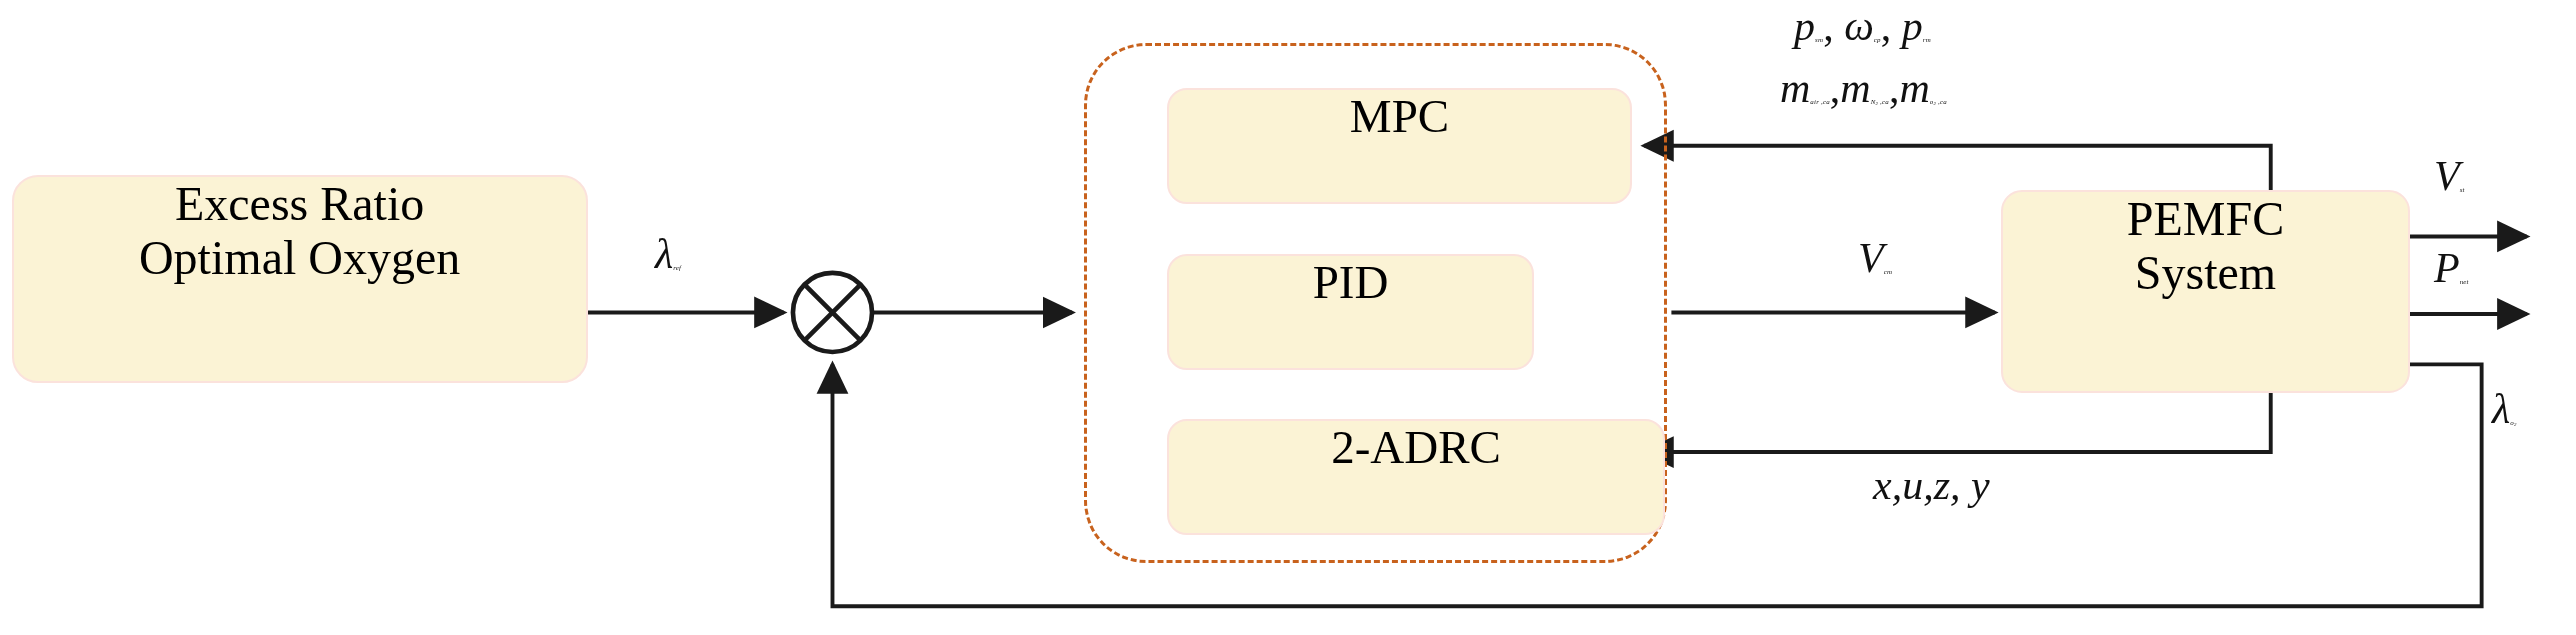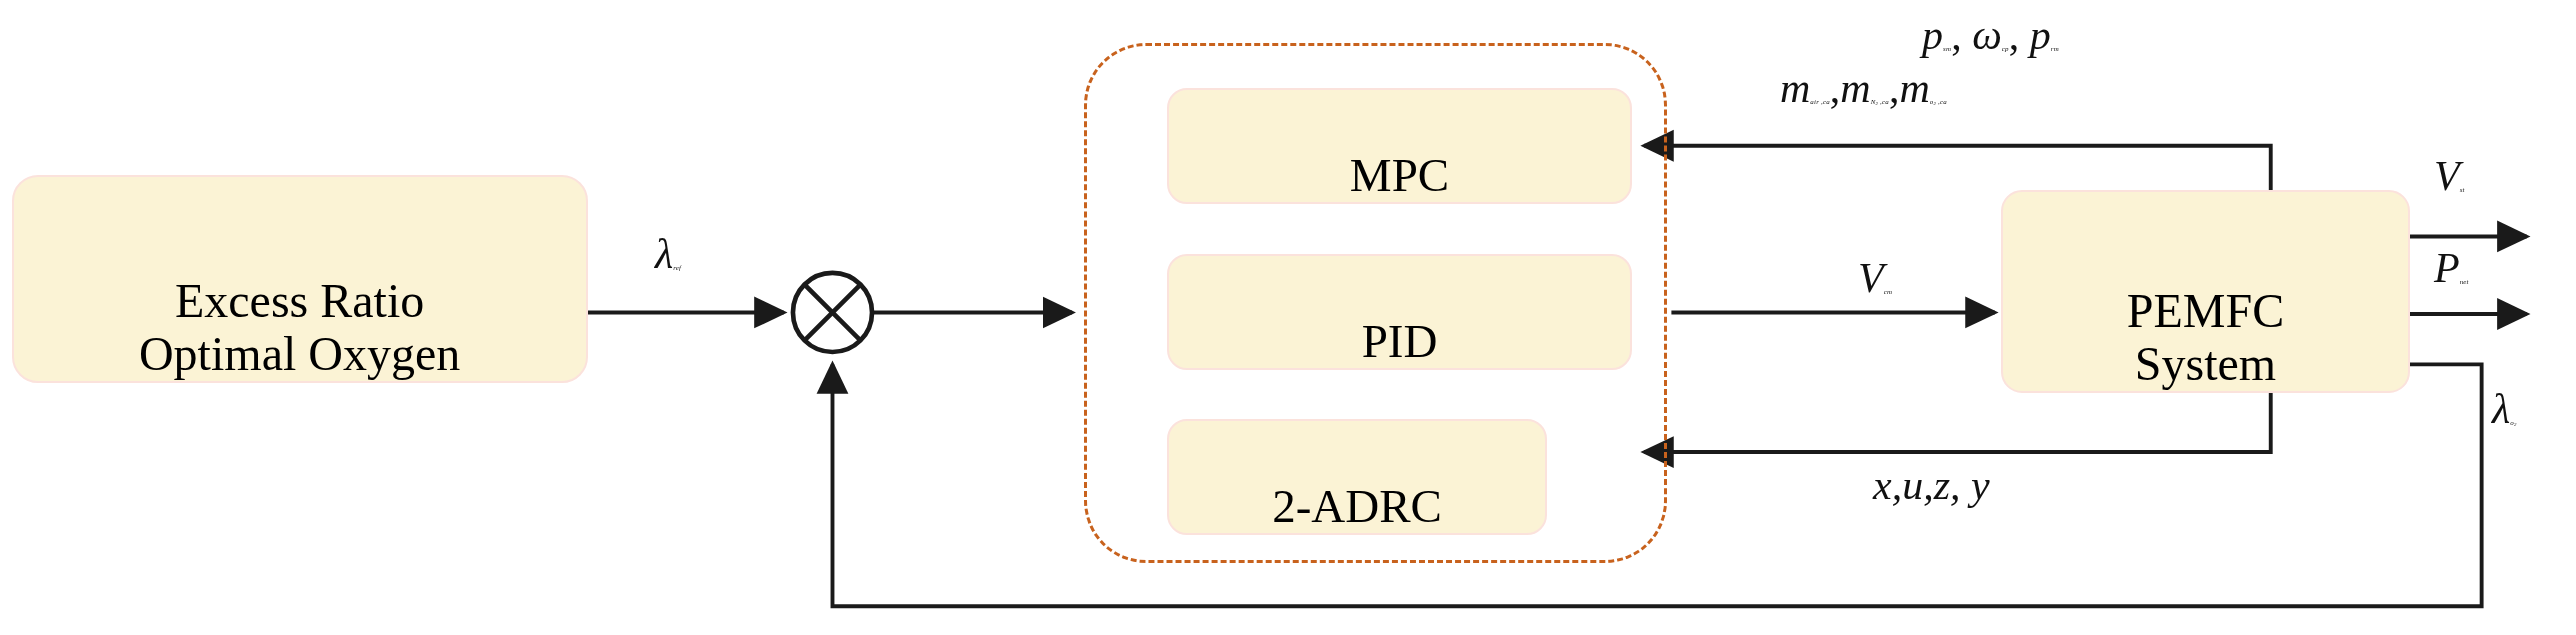--- a/index.html
+++ b/index.html
@@ -3,21 +3,21 @@
 <meta charset="utf-8">
 <style>
   html,body{margin:0;padding:0;background:#ffffff;}
   body{width:2576px;height:635px;overflow:hidden;
        font-family:"Liberation Serif","DejaVu Serif",serif;}
   #root{position:relative;width:2576px;height:635px;background:#fff;}
   svg#canvas{position:absolute;left:0;top:0;width:2576px;height:635px;}
 
   .blk{position:absolute;box-sizing:border-box;
        background:#FBF3D5;border:2.3px solid #FBE2DC;border-radius:26px;
-       display:flex;align-items:flex-end;justify-content:center;
+       display:flex;align-items:flex-start;justify-content:center;
        text-align:center;color:#000;line-height:1.12;}
   .blk.big{font-size:48px;}
   .blk.ctl{font-size:47px;border-radius:20px;}
   .dashbox{position:absolute;box-sizing:border-box;
        border:3.9px dashed #C8621D;border-radius:62px;background:transparent;}
 
   .lbl{position:absolute;color:#111;white-space:nowrap;
        font-style:italic;line-height:1;}
   .lbl .base{font-size:42px;font-style:italic;}
   .lbl sub{font-size:0.56em;font-style:italic;vertical-align:-0.28em;
@@ -69,60 +69,60 @@
     <div>
       <div>Excess Ratio</div>
       <div>Optimal Oxygen</div>
     </div>
   </div>
 
   <div class="blk ctl" style="left:1167px;top:88px;width:465px;height:116px;">
     <span>MPC</span>
   </div>
 
-  <div class="blk ctl" style="left:1167px;top:254px;width:465px;height:116px;">
+  <div class="blk ctl" style="left:1167px;top:254px;width:367px;height:116px;">
     <span>PID</span>
   </div>
 
-  <div class="blk ctl" style="left:1167px;top:419px;width:380px;height:116px;">
+  <div class="blk ctl" style="left:1167px;top:419px;width:498px;height:116px;">
     <span>2-ADRC</span>
   </div>
 
   <div class="blk big" style="left:2001px;top:190px;width:409px;height:203px;border-radius:21px;">
     <div>
       <div>PEMFC</div>
       <div>System</div>
     </div>
   </div>
 
   <div class="lbl" style="left:655px;top:233px;">
     <span class="base">λ</span><sub>ref</sub>
   </div>
 
-  <div class="lbl" style="left:1858px;top:237px;margin-top:20px;">
+  <div class="lbl" style="left:1858px;top:237px;">
     <span class="base">V</span><sub>cm</sub>
   </div>
 
   <div class="lbl" style="left:2434px;top:155px;">
     <span class="base">V</span><sub>st</sub>
   </div>
 
   <div class="lbl" style="left:2434px;top:247px;">
     <span class="base">P</span><sub>net</sub>
   </div>
 
   <div class="lbl" style="left:2492px;top:388px;">
     <span class="base">λ</span><sub><span>o</span><sub>2</sub></sub>
   </div>
 
   <div class="lbl" style="left:1873px;top:464px;">
     <span class="plain">x,u,z, y</span>
   </div>
 
-  <div class="lbl" style="left:1922px;top:4.7px;margin-top:9px;">
+  <div class="lbl" style="left:1794px;top:4.7px;">
     <span class="base">p</span><sub>sm</sub><span class="base rm">,&nbsp;</span><span class="base">ω</span><sub>cp</sub><span class="base rm">,&nbsp;</span><span class="base">p</span><sub>rm</sub>
   </div>
 
   <div class="lbl" style="left:1780px;top:67px;">
     <span class="base">m</span><sub>air ,ca</sub><span class="base rm">,</span><span class="base">m</span><sub><span>N</span><sub>2</sub><span> ,ca</span></sub><span class="base rm">,</span><span class="base">m</span><sub><span>o</span><sub>2</sub><span> ,ca</span></sub>
   </div>
 
 </div>
 
 

